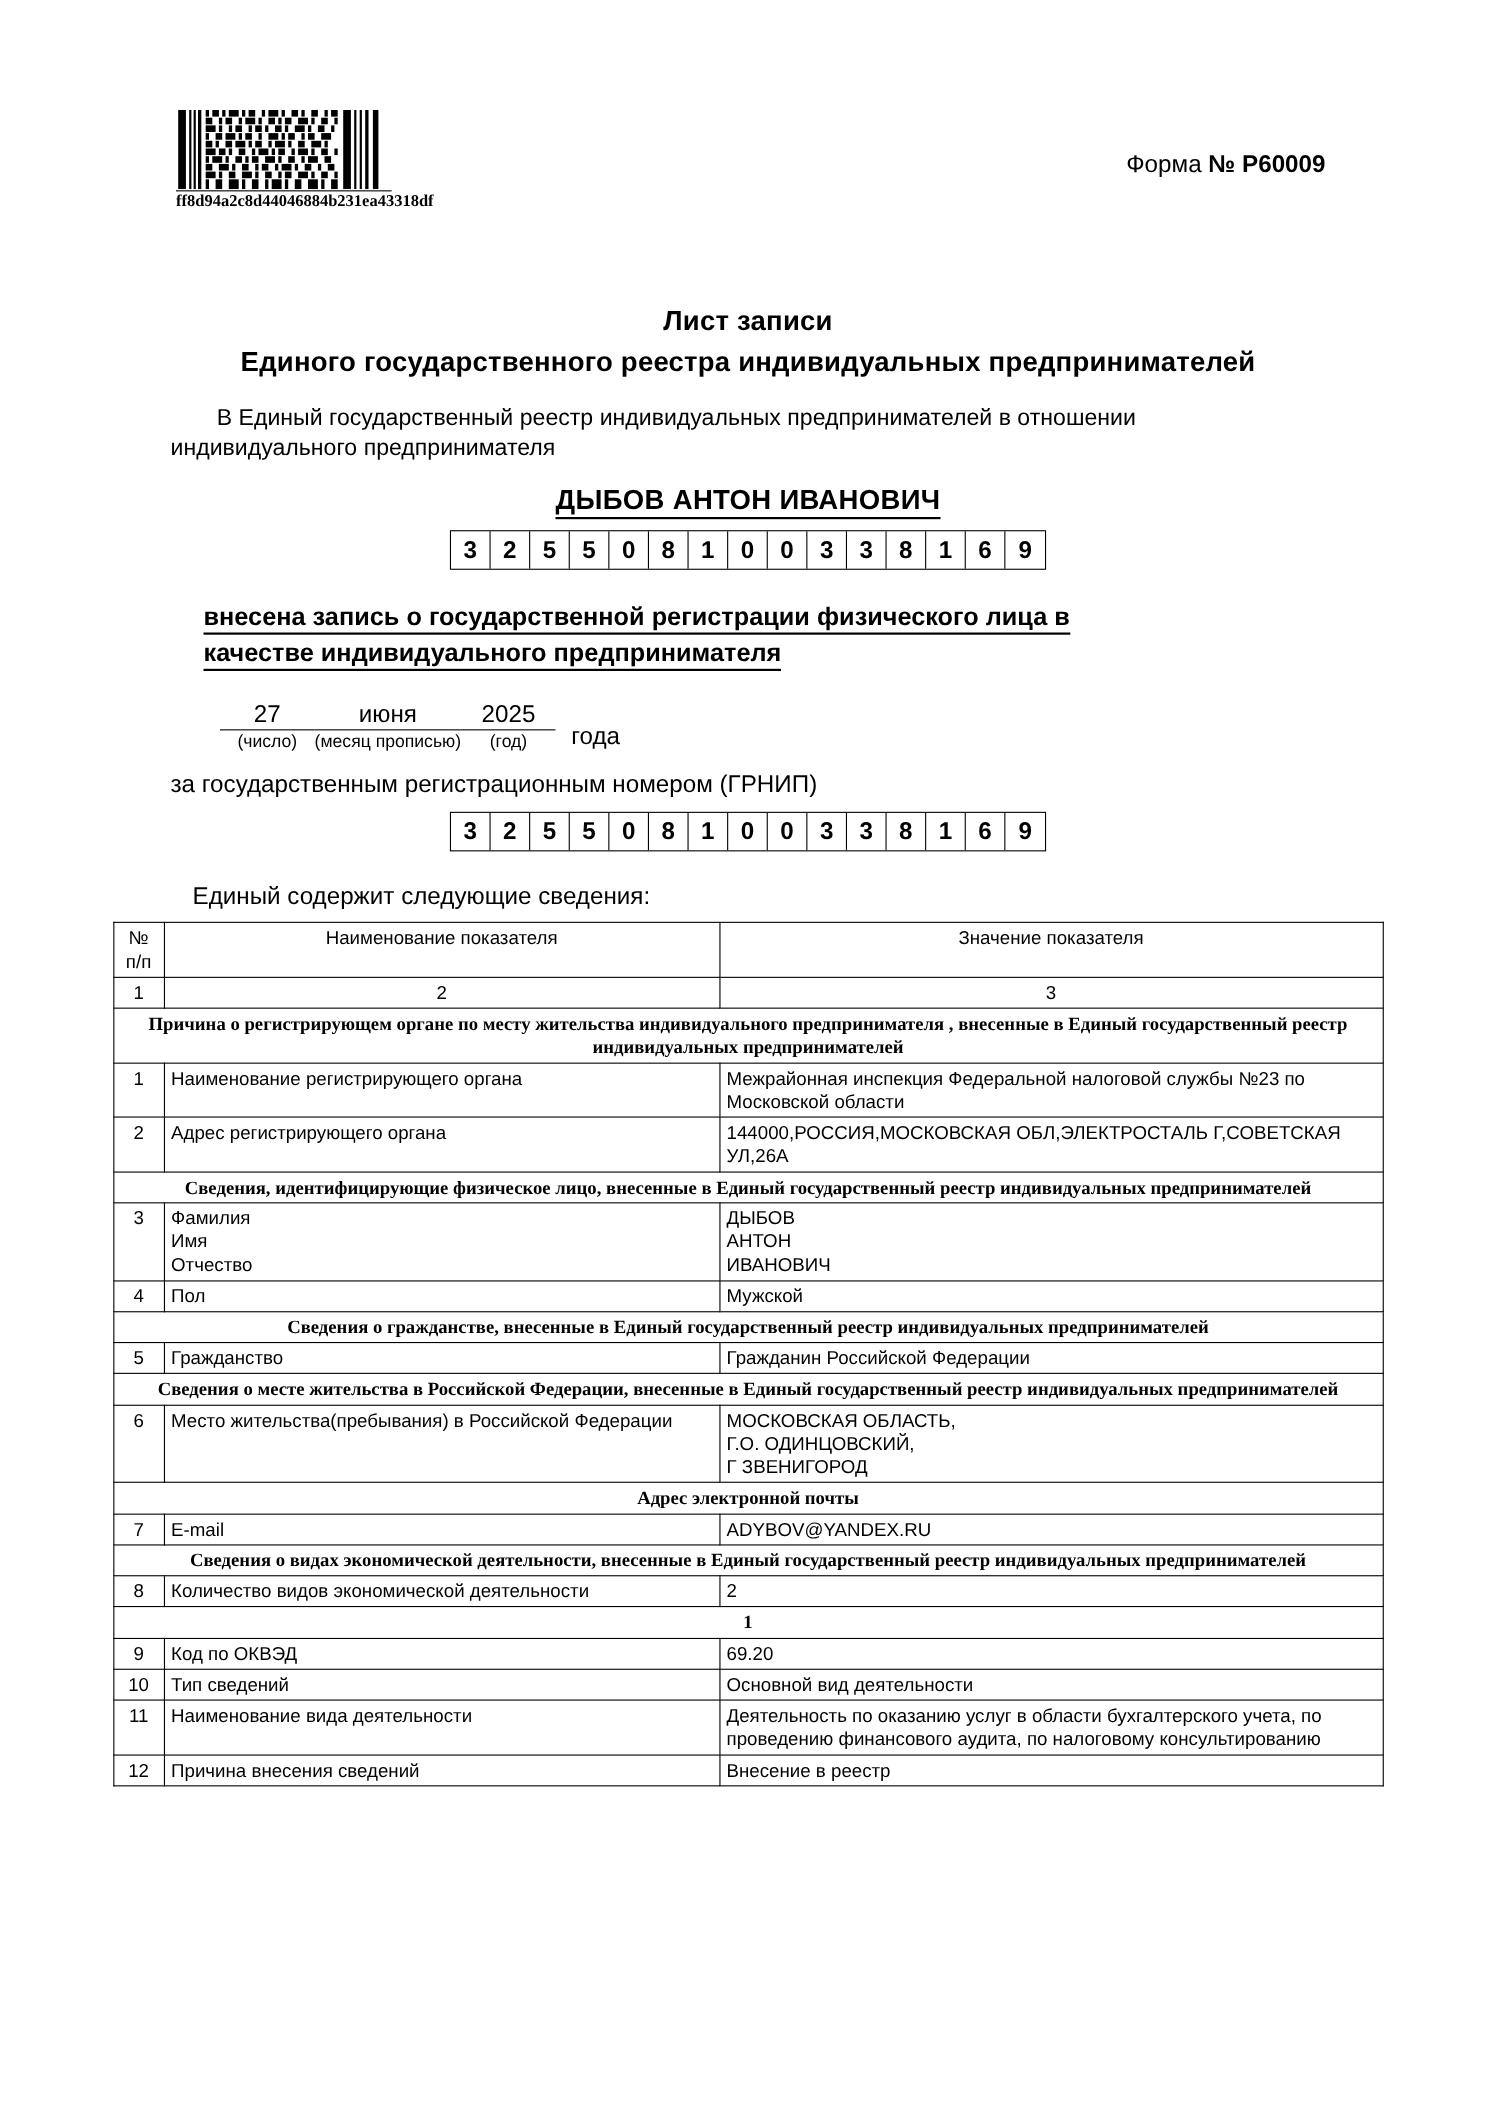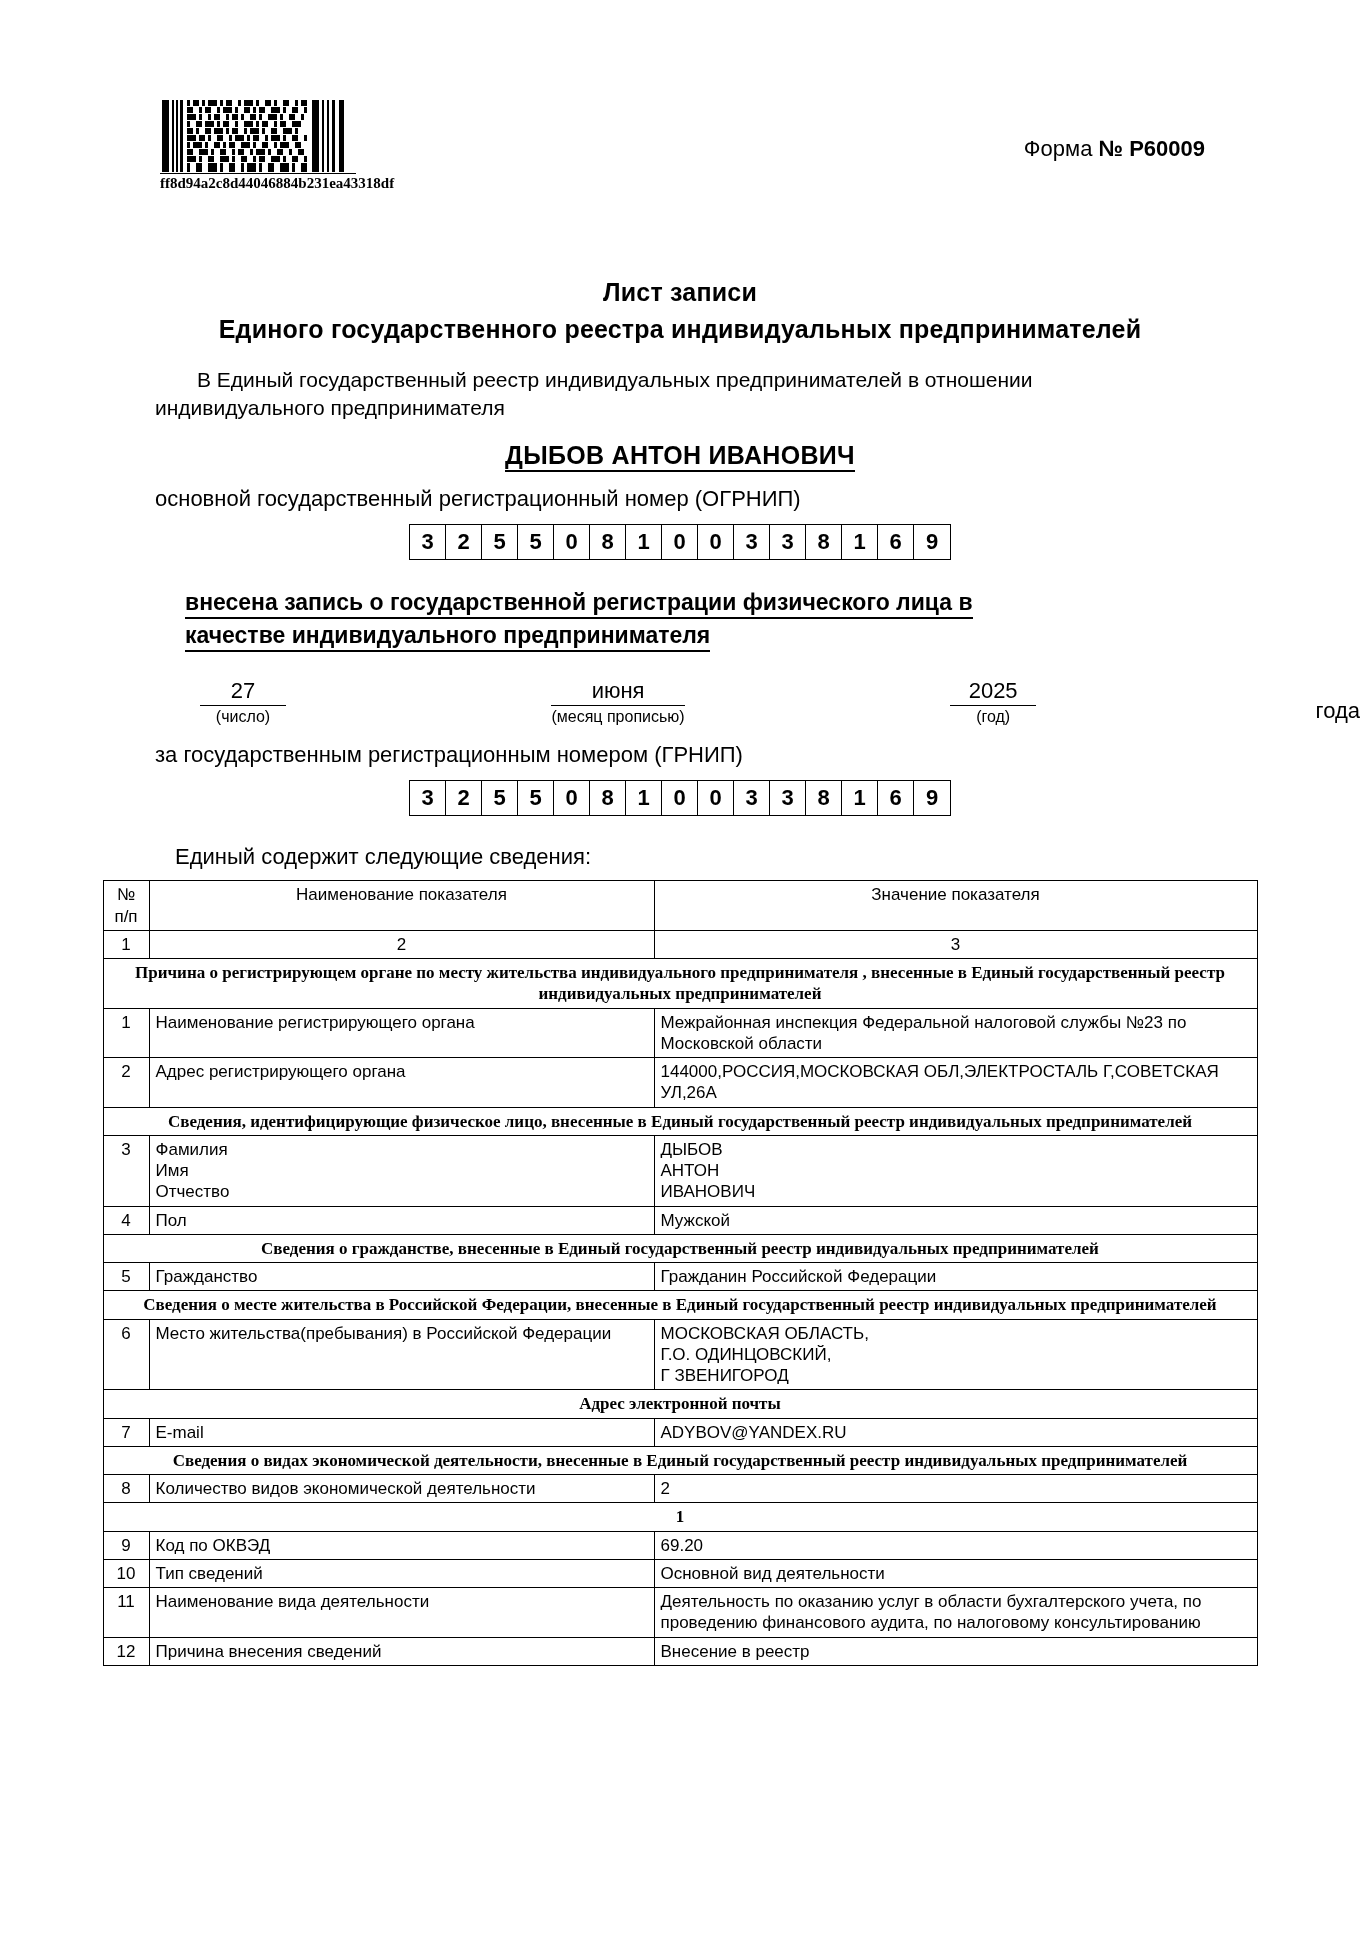--- a/index.html
+++ b/index.html
@@ -137,21 +137,20 @@
     border-bottom: 2.5px solid #000;
     padding-bottom: 2px;
   }
 
   
   .date-line {
     margin: 26px 0 0 200px;
     display: flex;
     align-items: flex-end;
     font-size: 22px;
-    justify-content: space-between;
   }
   .date-part { text-align: center; }
   .date-val {
     border-bottom: 1.5px solid #000;
     padding: 0 6px 1px 6px;
     font-size: 22px;
     min-width: 74px;
     display: block;
   }
   .date-cap {
@@ -361,21 +360,20 @@
       </svg>
       <div class="barcode-hash">ff8d94a2c8d44046884b231ea43318df</div>
     </div>
     <div class="form-number"><span>Форма </span><b>№ Р60009</b></div>
   </div>
 
   <div class="title-1">Лист записи</div>
   <div class="title-2">Единого государственного реестра индивидуальных предпринимателей</div>
   <div class="intro">В Единый государственный реестр индивидуальных предпринимателей в отношении индивидуального предпринимателя</div>
   <div class="person-name"><span>ДЫБОВ АНТОН ИВАНОВИЧ</span></div>
-  <div class="ogrnip-label">основной государственный регистрационный номер (ОГРНИП)</div>
 
   <div class="digits">
     <div class="cells" id="ogrnip-cells">
         <div class="cell">3</div>
         <div class="cell">2</div>
         <div class="cell">5</div>
         <div class="cell">5</div>
         <div class="cell">0</div>
         <div class="cell">8</div>
         <div class="cell">1</div>

